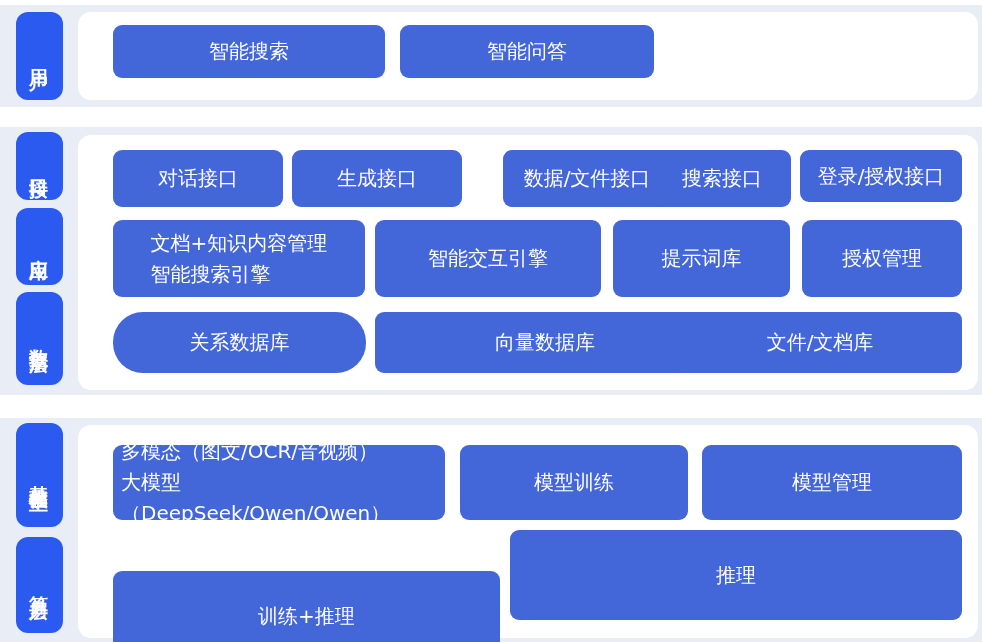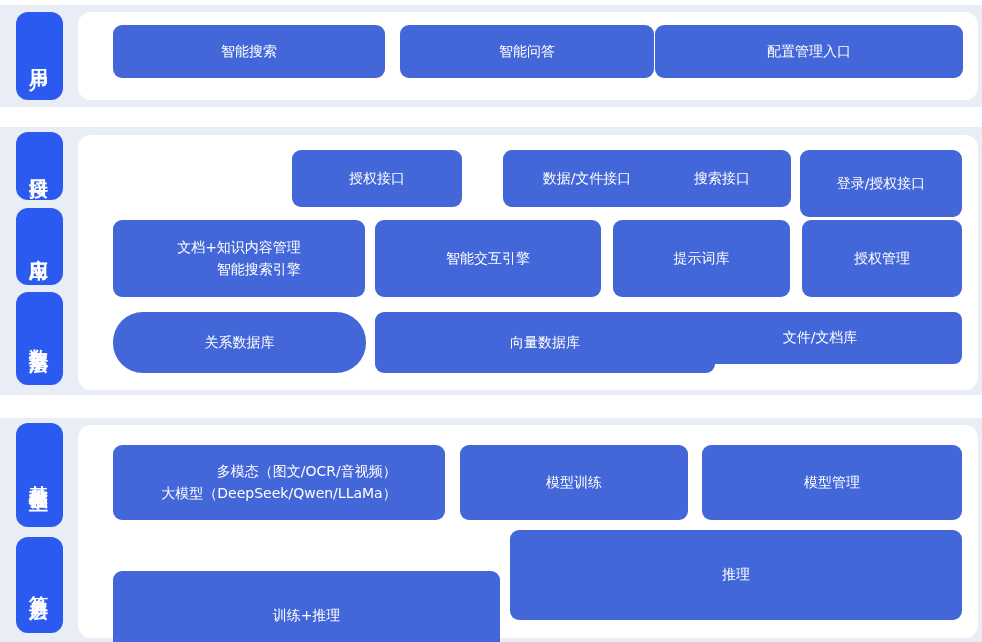--- a/index.html
+++ b/index.html
@@ -13,66 +13,66 @@
     position:absolute; left:16px; width:47px;
     background:#2b5af0; color:#ffffff; border-radius:12px;
     display:flex; align-items:center; justify-content:center;
     writing-mode:vertical-rl; text-orientation:upright;
     font-size:19px; font-weight:600; letter-spacing:3px;
   }
   .blk {
     position:absolute; background:#4366d8; color:#ffffff;
     border-radius:9px; padding:0 8px; box-sizing:border-box;
     display:flex; align-items:center; justify-content:center;
-    font-size:14px; font-weight:500; text-align:right;
+    font-size:20px; font-weight:500; text-align:left;
     white-space:pre-line; line-height:1.55;
   }
 </style>
 </head>
 <body>
 
 <div class="page">
 
   <div class="band" style="top:5px;height:102px;"></div>
   <div class="panel" style="left:78px;top:12px;width:900px;height:88px;"></div>
   <div class="layer-label" style="top:12px;height:88px;">用户</div>
 
   <div class="blk" style="left:113px;top:25px;width:272px;height:53px;">智能搜索</div>
   <div class="blk" style="left:400px;top:25px;width:254px;height:53px;">智能问答</div>
-  <div class="blk" style="left:655px;top:25px;width:308px;height:53px;">配置管理入口</div>
 
   <div class="band" style="top:127px;height:268px;"></div>
   <div class="panel" style="left:78px;top:135px;width:900px;height:255px;"></div>
 
   <div class="layer-label" style="top:132px;height:68px;">接口</div>
   <div class="layer-label" style="top:208px;height:77px;">应用</div>
   <div class="layer-label" style="top:292px;height:93px;">数据层</div>
 
-  <div class="blk" style="left:292px;top:150px;width:170px;height:57px;">授权接口</div>
+  <div class="blk" style="left:113px;top:150px;width:170px;height:57px;">对话接口</div>
+  <div class="blk" style="left:292px;top:150px;width:170px;height:57px;">生成接口</div>
   <div class="blk" style="left:475px;top:150px;width:168px;height:57px;margin-left:28px;">数据/文件接口</div>
   <div class="blk" style="left:653px;top:150px;width:138px;height:57px;">搜索接口</div>
-  <div class="blk" style="left:800px;top:150px;width:162px;height:67px;">登录/授权接口</div>
+  <div class="blk" style="left:800px;top:150px;width:162px;height:52px;">登录/授权接口</div>
 
   <div class="blk" style="left:113px;top:220px;width:252px;height:77px;">文档+知识内容管理
 智能搜索引擎</div>
   <div class="blk" style="left:375px;top:220px;width:226px;height:77px;">智能交互引擎</div>
   <div class="blk" style="left:613px;top:220px;width:177px;height:77px;">提示词库</div>
   <div class="blk" style="left:802px;top:220px;width:160px;height:77px;">授权管理</div>
 
   <div class="blk" style="left:113px;top:312px;width:253px;height:61px;border-radius:30px;">关系数据库</div>
   <div class="blk" style="left:375px;top:312px;width:340px;height:61px;">向量数据库</div>
-  <div class="blk" style="left:678px;top:312px;width:284px;height:52px;border-radius:8px;">文件/文档库</div>
+  <div class="blk" style="left:678px;top:312px;width:284px;height:61px;border-radius:8px;">文件/文档库</div>
 
   <div class="band" style="top:418px;height:224px;"></div>
   <div class="panel" style="left:78px;top:425px;width:900px;height:213px;"></div>
 
   <div class="layer-label" style="top:423px;height:104px;">基础模型</div>
   <div class="layer-label" style="top:537px;height:96px;">算力层</div>
 
   <div class="blk" style="left:113px;top:445px;width:332px;height:75px;">多模态（图文/OCR/音视频）
-大模型（DeepSeek/Qwen/LLaMa）</div>
+大模型（DeepSeek/Qwen/Qwen）</div>
   <div class="blk" style="left:460px;top:445px;width:228px;height:75px;">模型训练</div>
   <div class="blk" style="left:702px;top:445px;width:260px;height:75px;">模型管理</div>
 
   <div class="blk" style="left:113px;top:530px;width:387px;height:90px;margin-top:41px;">训练+推理</div>
   <div class="blk" style="left:510px;top:530px;width:452px;height:90px;">推理</div>
 
 </div>
 
 </body></html>

